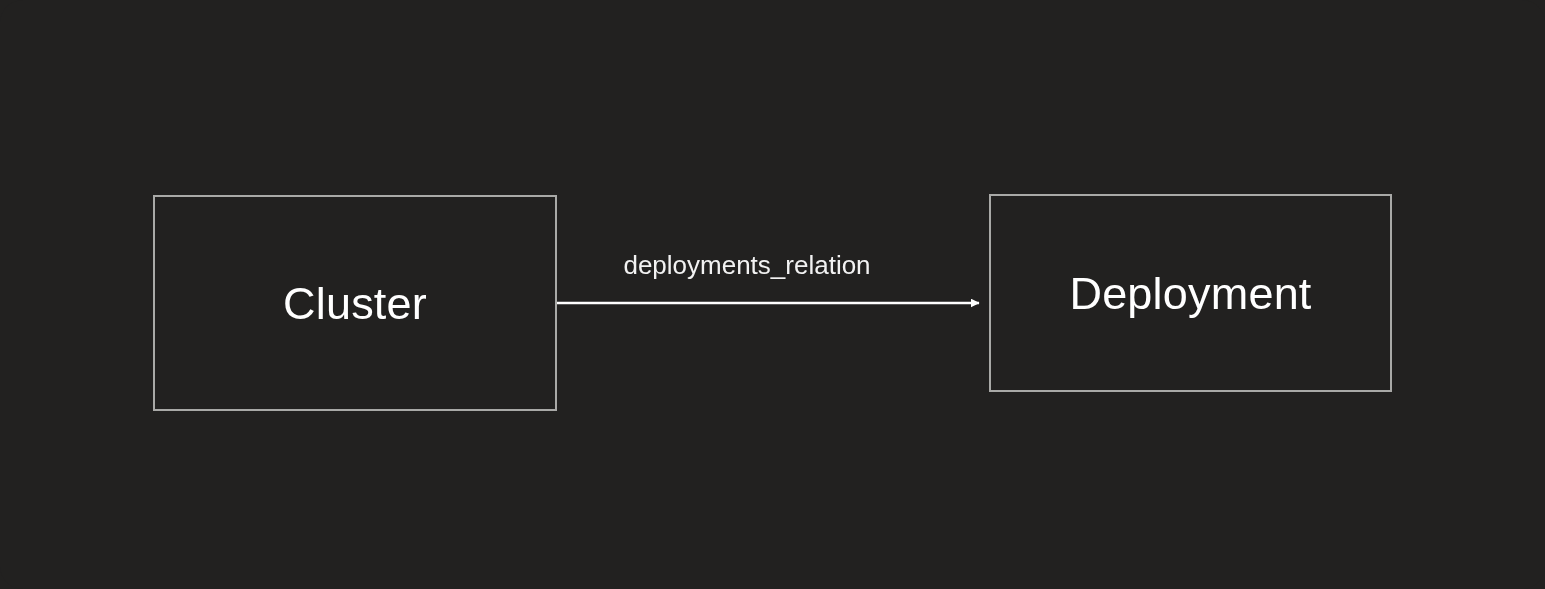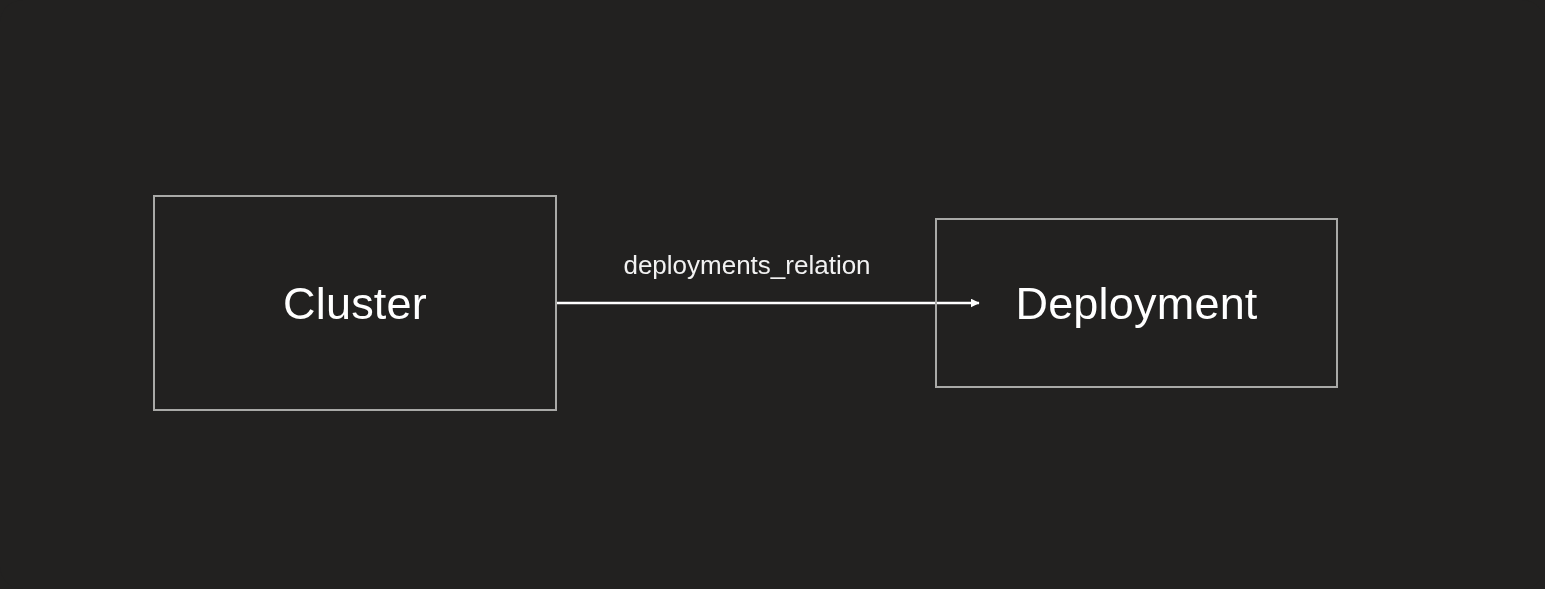--- a/index.html
+++ b/index.html
@@ -39,25 +39,24 @@
     white-space: nowrap;
     user-select: none;
   }
   #node-cluster {
     left: 153px;
     top: 195px;
     width: 404px;
     height: 216px;
   }
   #node-deployment {
-    left: 935px;
+    left: 989px;
     top: 194px;
     width: 403px;
-    height: 170px;
-    margin-top: 24px;
+    height: 198px;
   }
   #edge-layer {
     position: absolute;
     left: 0;
     top: 0;
     width: 1545px;
     height: 589px;
     overflow: visible;
     pointer-events: none;
   }

